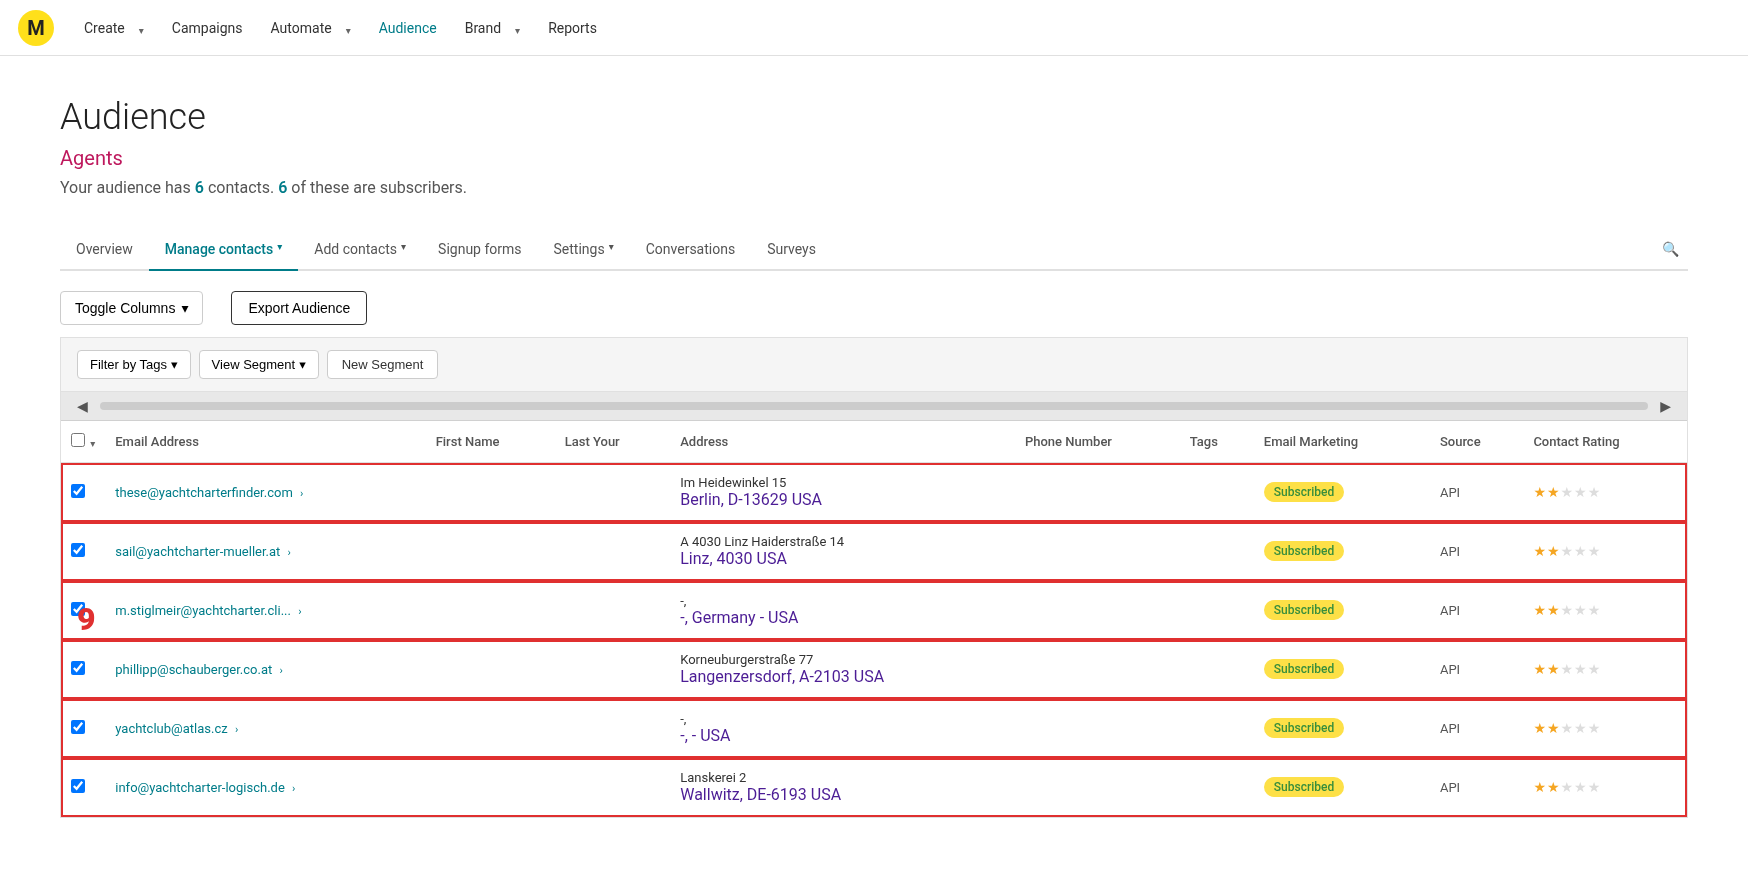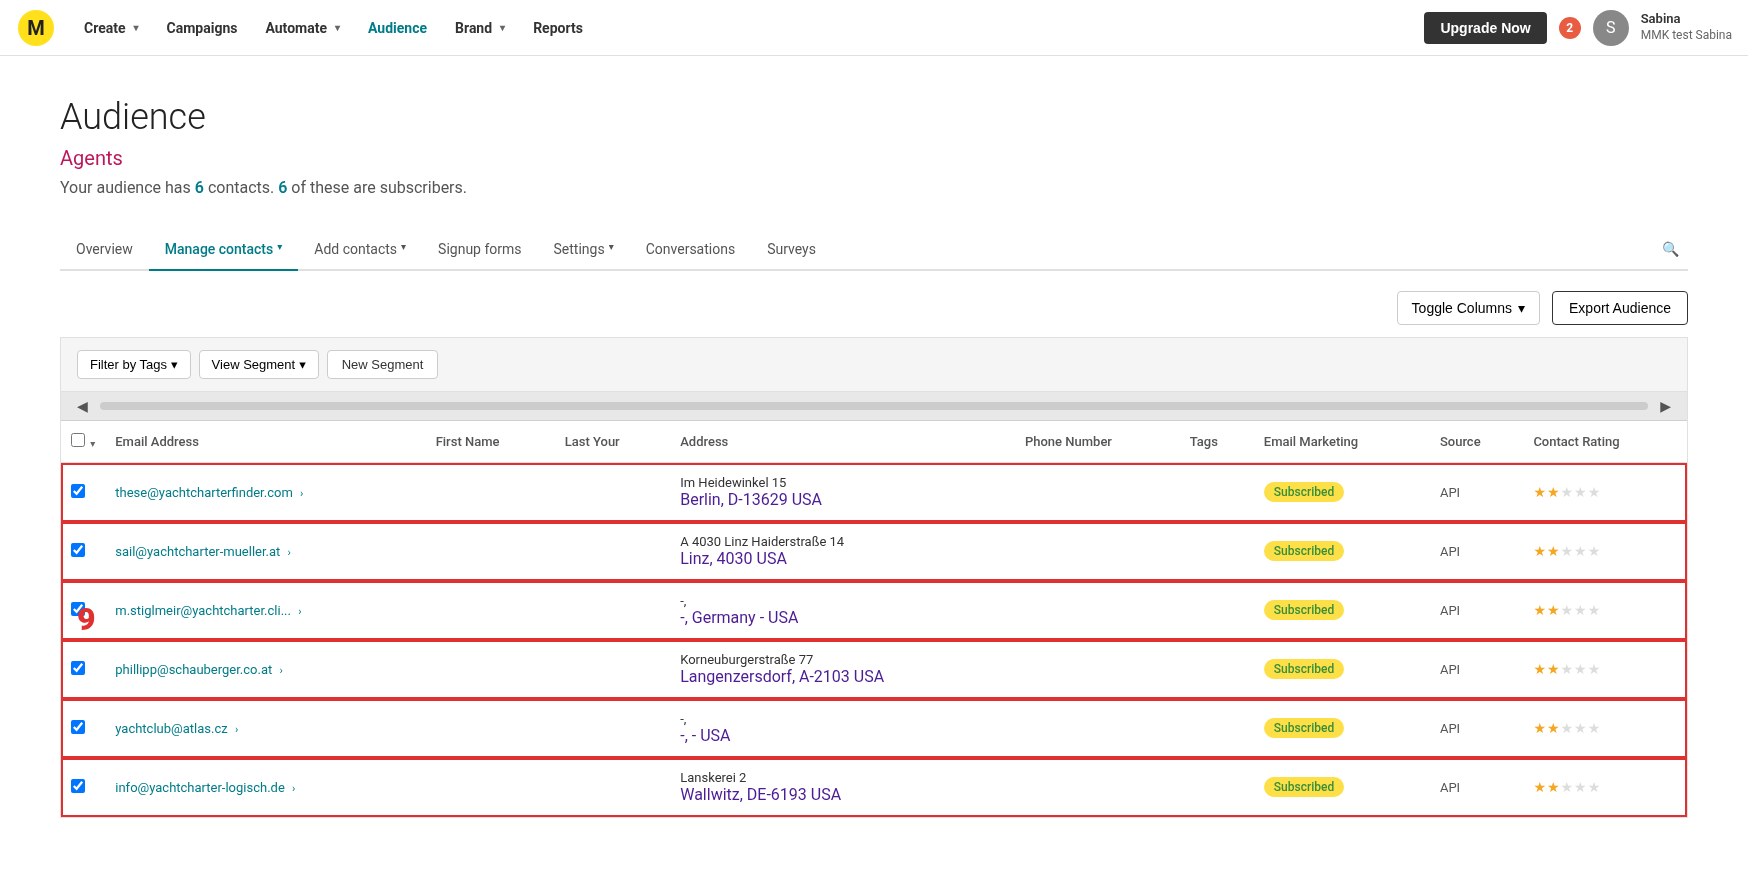--- a/index.html
+++ b/index.html
@@ -17,23 +17,22 @@
     .nav-logo { width: 40px; height: 40px; margin-right: 16px; }
     .nav-links { display: flex; align-items: center; gap: 4px; flex: 1; }
     .nav-link {
       padding: 8px 12px;
       border-radius: 4px;
       cursor: pointer;
       color: #333;
       font-size: 14px;
       text-decoration: none;
       display: flex;
-      align-items: center;
-      gap: 8px;
-      font-weight: bold;
+      align-items: flex-end;
+      gap: 14px;
     }
     .nav-link.active { color: #007c89; }
     .nav-link .chevron { font-size: 10px; color: #666; }
     .nav-right { display: flex; align-items: center; gap: 12px; }
     .upgrade-btn {
       background: #333;
       color: #fff;
       border: none;
       padding: 8px 16px;
       border-radius: 4px;
@@ -89,23 +88,23 @@
       align-items: flex-start;
       gap: 4px;
     }
     .tab.active { color: #007c89; border-bottom: 2px solid #007c89; font-weight: 500; }
     .tab .chevron { font-size: 10px; }
     .tab-search { margin-left: auto; padding: 12px 8px; cursor: pointer; color: #555; }
 
     
     .toolbar {
       display: flex;
-      justify-content: flex-end;
-      align-items: center;
-      gap: 12px;
+      justify-content: flex-start;
+      align-items: center;
+      gap: 28px;
       padding: 20px 0 12px 0;
     }
     .toggle-columns-btn {
       border: 1px solid #ccc;
       background: #fff;
       padding: 8px 14px;
       border-radius: 4px;
       cursor: pointer;
       font-size: 14px;
       display: flex;
@@ -245,29 +244,20 @@
     <a class="nav-link active">
       <span>Audience</span>
     </a>
     <a class="nav-link">
       <span>Brand</span>
       <span class="chevron">▾</span>
     </a>
     <a class="nav-link">
       <span>Reports</span>
     </a>
-  </div>
-  <div class="nav-right">
-    <button class="upgrade-btn">Upgrade Now</button>
-    <div class="notif-badge">2</div>
-    <div class="avatar">S</div>
-    <div class="user-info">
-      <div class="user-name">Sabina</div>
-      <div class="user-sub">MMK test Sabina</div>
-    </div>
   </div>
 </nav>
 
 <div class="main">
   <h1 class="page-title">Audience</h1>
   <h2 class="audience-name">Agents</h2>
   <p class="audience-desc">
     <span>Your audience has </span>
     <span style="color:#007c89;font-weight:600;">6</span>
     <span> contacts. </span>

